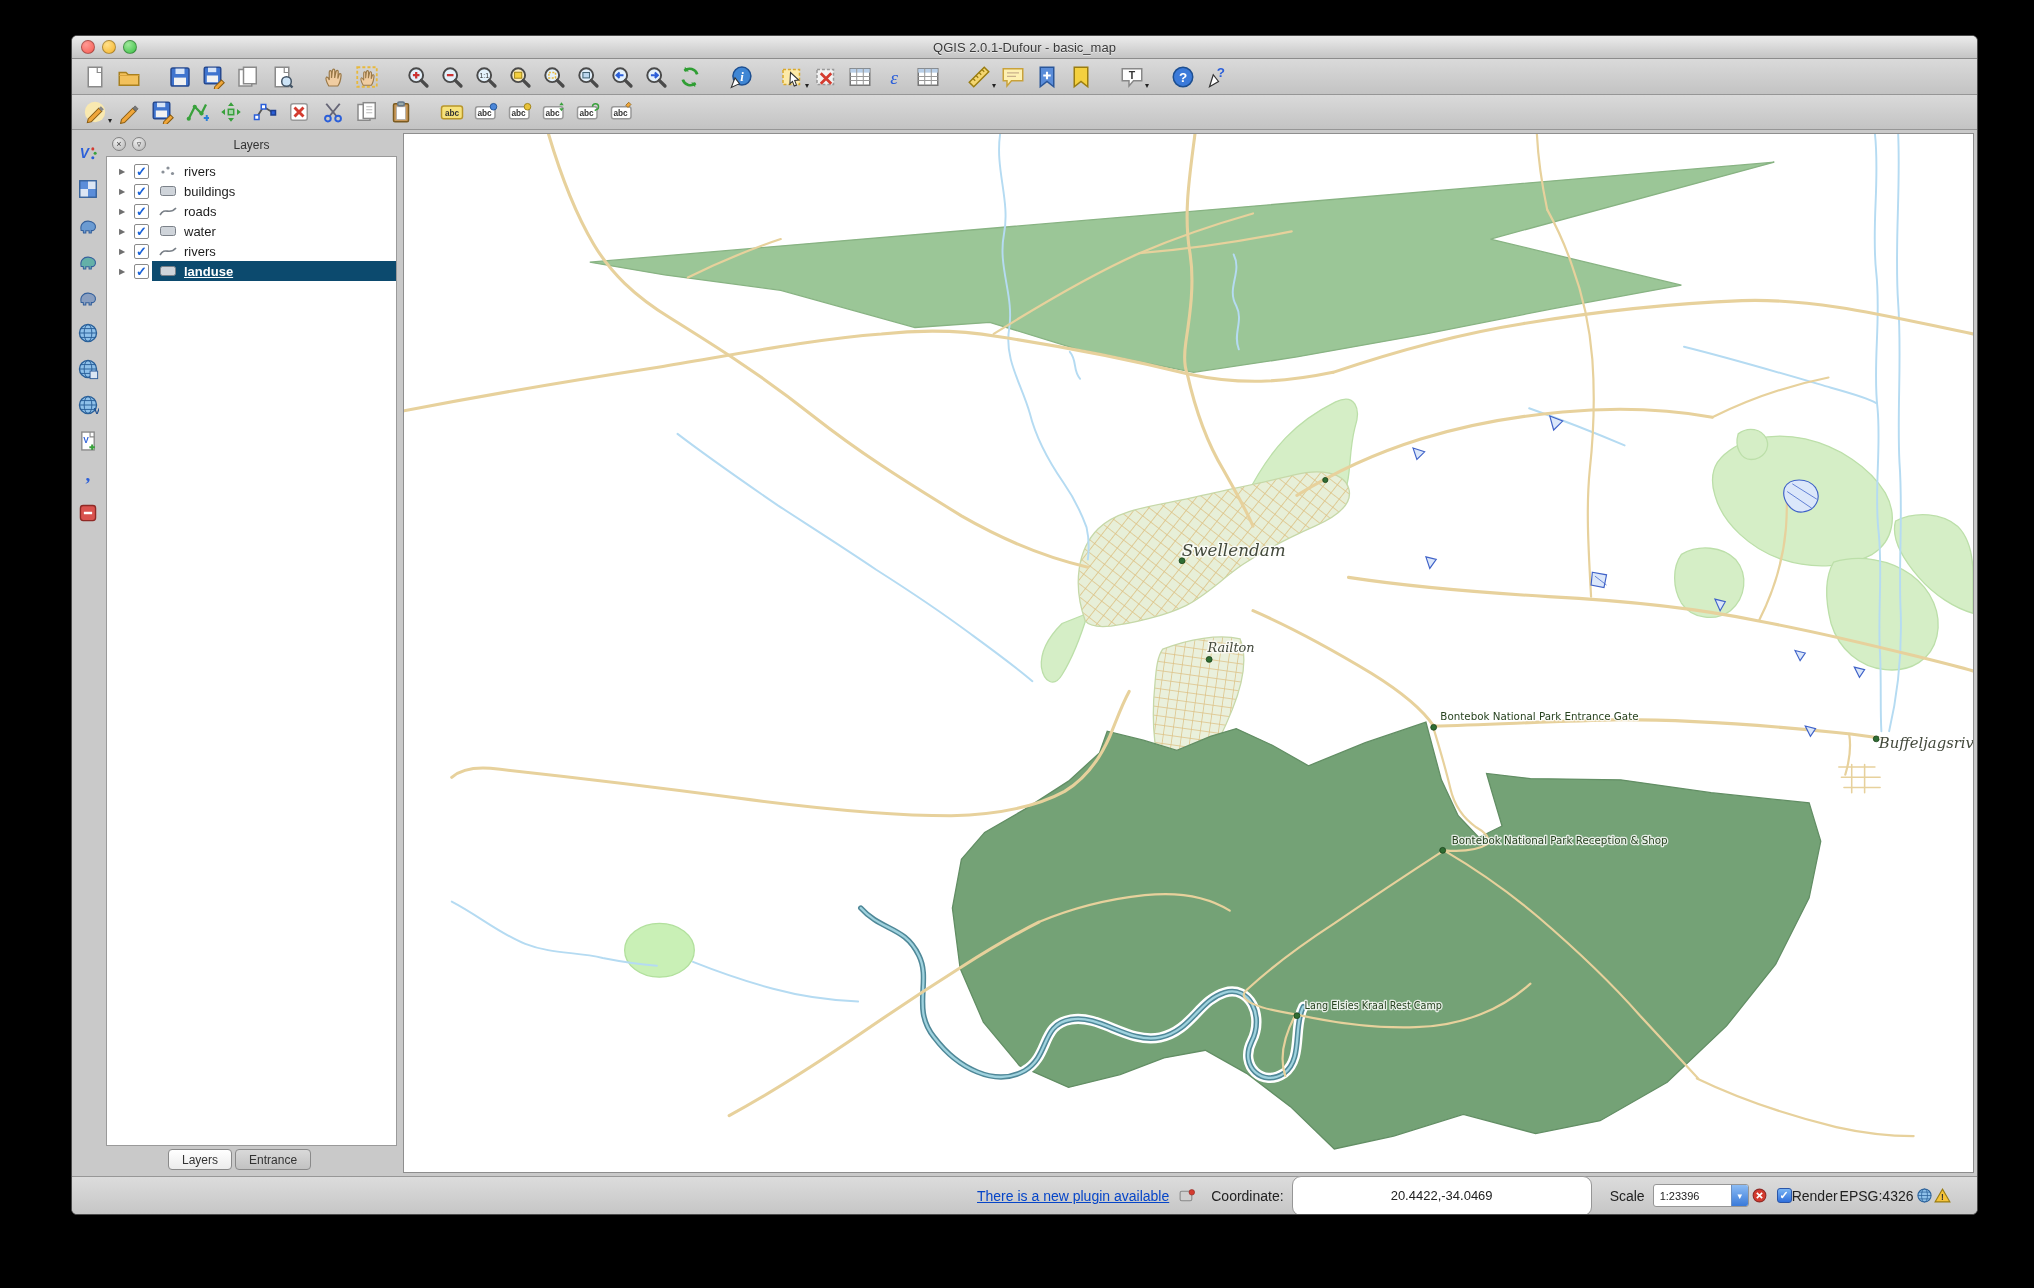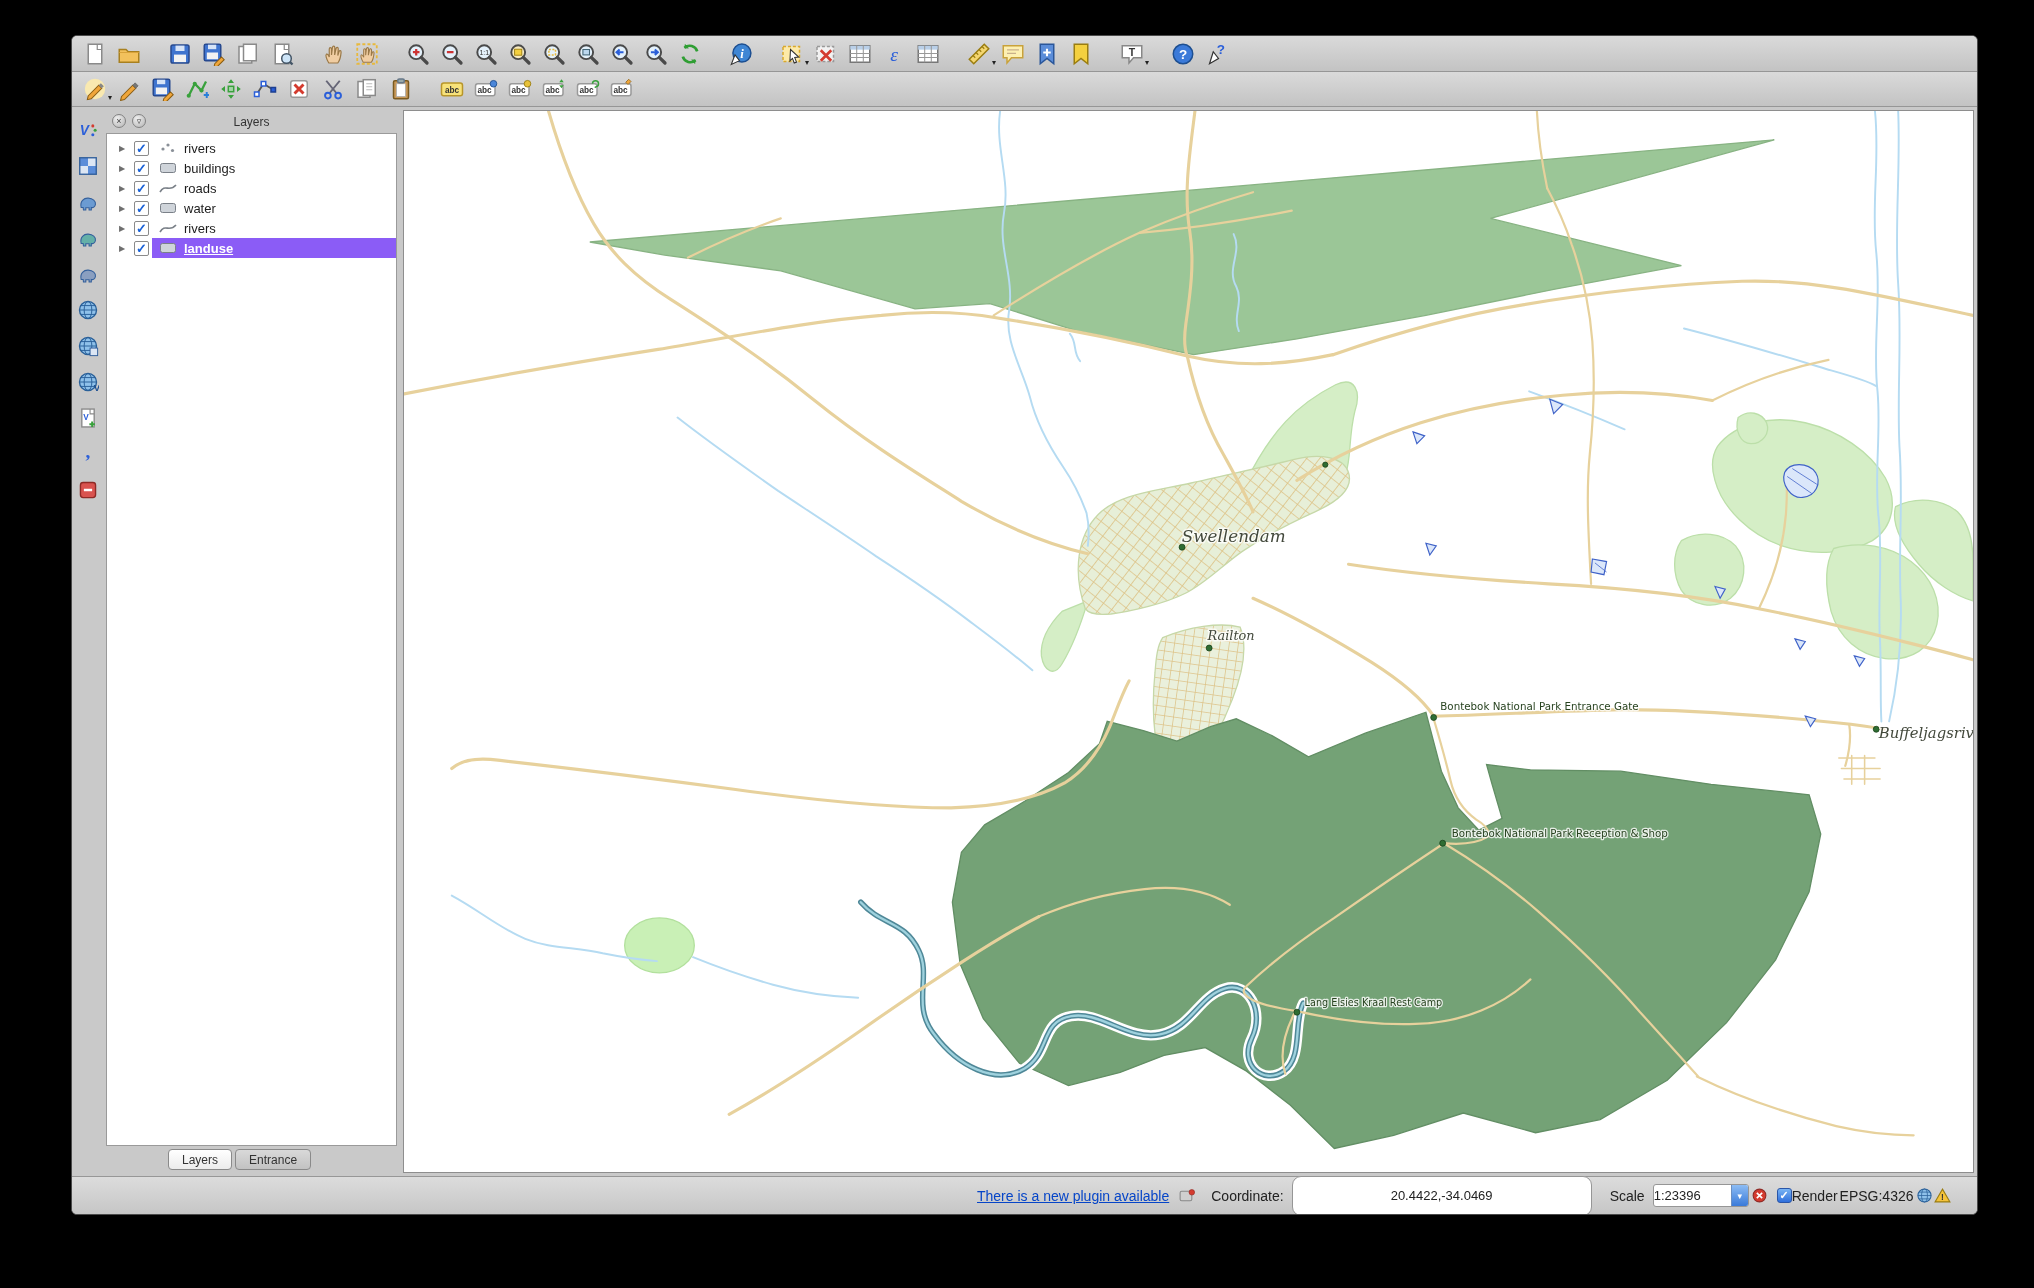--- a/index.html
+++ b/index.html
@@ -34,52 +34,60 @@
   .panel-btn{position:absolute;top:3px;width:14px;height:14px;border-radius:50%;
     background:radial-gradient(circle at 35% 30%,#eee,#b5b5b5);border:1px solid #828282;
     font-size:9px;line-height:12px;text-align:center;color:#444}
   .panel-btn.b1{left:6px}.panel-btn.b2{left:26px}
   .layer-list{flex:1;background:#fff;border:1px solid #9a9a9a;overflow:hidden;padding-top:4px}
   .layer-row{height:20px;display:flex;align-items:center;font-size:13px;color:#1d1d1d}
   .disc{width:12px;margin-left:9px;font-size:8px;color:#6f6f6f;text-align:center}
   .cb{width:15px;height:15px;margin-left:6px;background:#fff;border:1px solid #8a8a8a;border-radius:2px;
     font-size:13px;line-height:13px;font-weight:bold;color:#1a62d8;text-align:center}
   .sel-wrap{flex:1;display:flex;align-items:center;gap:6px;height:100%;padding-left:6px;margin-left:3px}
-  .layer-row.selected .sel-wrap{background:#8b5cf6}
+  .layer-row.selected .sel-wrap{background:#0c4a6e}
   .layer-row.selected .lname{color:#fff;text-decoration:underline;font-weight:bold}
   .licon{display:flex;align-items:center}
   .licon svg{width:20px;height:14px}
   .panel-tabs{height:26px;display:flex;align-items:flex-end;gap:3px;padding-left:62px;padding-bottom:2px}
   .tab{height:21px;padding:0 13px;font-size:12px;display:flex;align-items:center;border:1px solid #8a8a8a;
     border-radius:4px;background:linear-gradient(#d9d9d9,#c2c2c2);color:#333}
   .tab.active{background:linear-gradient(#ffffff,#ececec)}
   .map-canvas{flex:1;position:relative;background:#fff;border:1px solid #8e8e8e;margin:3px;min-width:0}
   .map-canvas svg{position:absolute;inset:0;width:100%;height:100%}
   .statusbar{height:38px;flex:0 0 38px;background:linear-gradient(#dcdcdc,#c6c6c6);border-top:1px solid #979797;
     display:flex;align-items:center;padding:0 12px;font-size:14px;color:#222}
   .plugin-link{margin-left:893px;color:#0645c8;text-decoration:underline;font-size:14px;white-space:nowrap}
   .sb-icon{width:18px;height:18px;display:flex;align-items:center;justify-content:center}
   .sb-icon svg{width:17px;height:17px}
   .sb-label{white-space:nowrap}
   .coord-input{width:300px;height:40px;border:1px solid #969696;border-radius:9px;background:#fff;
     text-align:center;font-size:13px;font-family:"Liberation Sans",sans-serif;color:#222}
   .scale-combo{width:96px;height:23px;border:1px solid #969696;border-radius:3px;background:#fff;
     display:flex;align-items:center;overflow:hidden}
-  .scale-combo .val{flex:1;font-size:13px;}
+  .scale-combo .val{flex:1;font-size:11px;padding-left:6px}
   .combo-arrow{width:17px;height:100%;background:linear-gradient(#8cbcf4,#3a7ad9);color:#fff;
     display:flex;align-items:center;justify-content:center;font-size:9px;border-left:1px solid #6b8fc2}
   .mac-checkbox{width:15px;height:15px;border-radius:3px;border:1px solid #2a56a8;
     background:linear-gradient(#79b4f3,#2f6fdc);color:#fff;font-size:11px;line-height:13px;
     text-align:center;font-weight:bold}
   .m8{margin-left:8px}.m4{}.m10{margin-left:2px}.m16{margin-left:16px}.m18{margin-left:18px}
 </style>
 </head>
 <body>
 
 <div class="window">
+  <div class="titlebar">
+    <div class="traffic">
+      <span class="tl red"></span>
+      <span class="tl yellow"></span>
+      <span class="tl green"></span>
+    </div>
+    <div class="title">QGIS 2.0.1-Dufour - basic_map</div>
+  </div>
 
   <div class="toolbar row1" id="toolbar1">
       <div class="tbtn">
         <svg viewBox="0 0 16 16">
           <rect x="3.5" y="1.5" width="9" height="13" fill="#fff" stroke="#8a8a8a"></rect>
           <path d="M9.5 1.5 v3.5 h3" fill="none" stroke="#8a8a8a" stroke-width=".8"></path>
         </svg>
       </div>
       <div class="tbtn">
         <svg viewBox="0 0 16 16">

